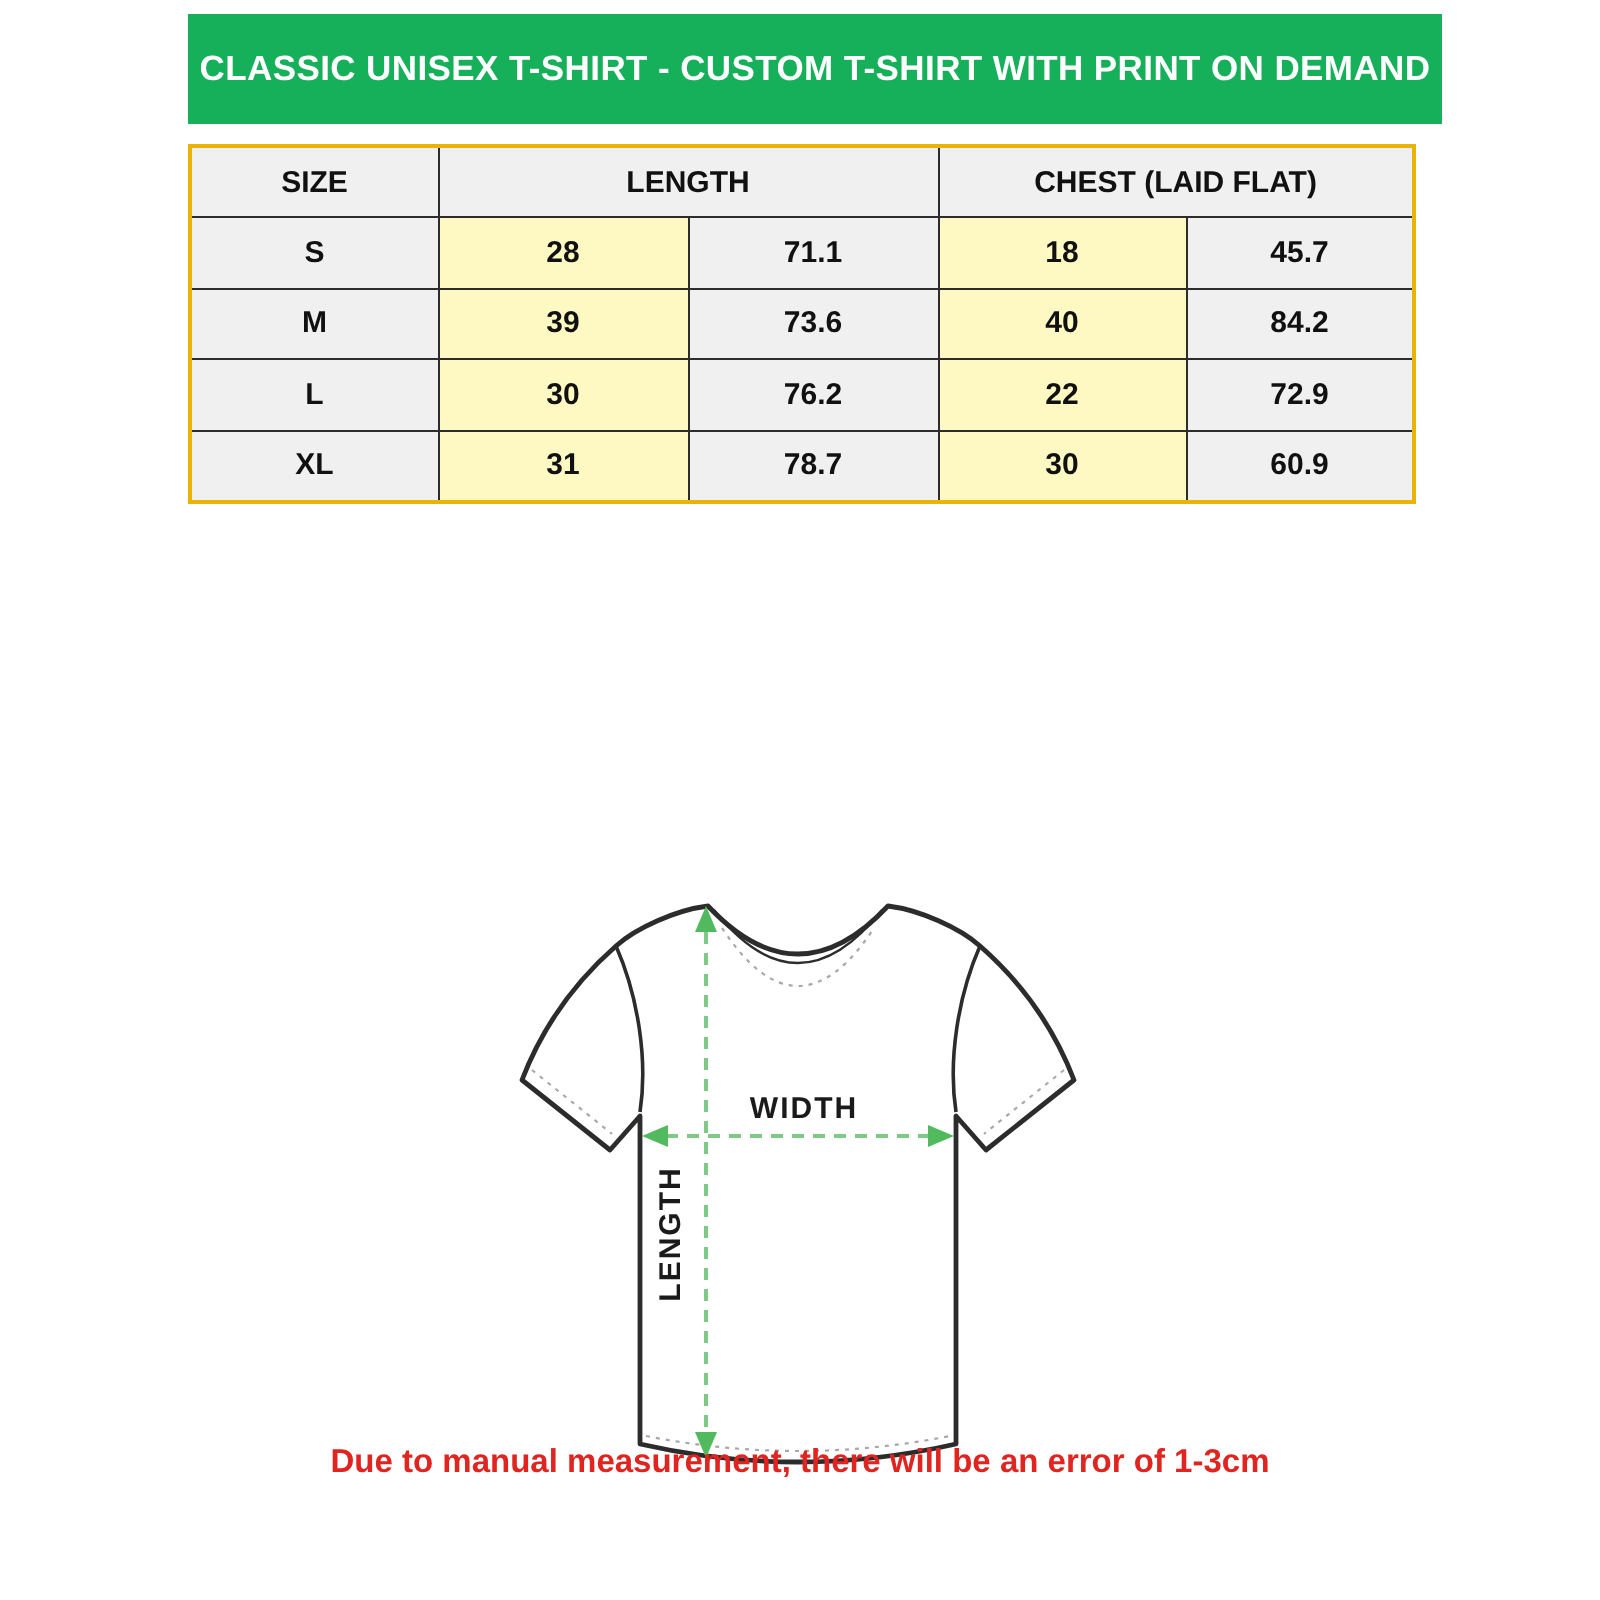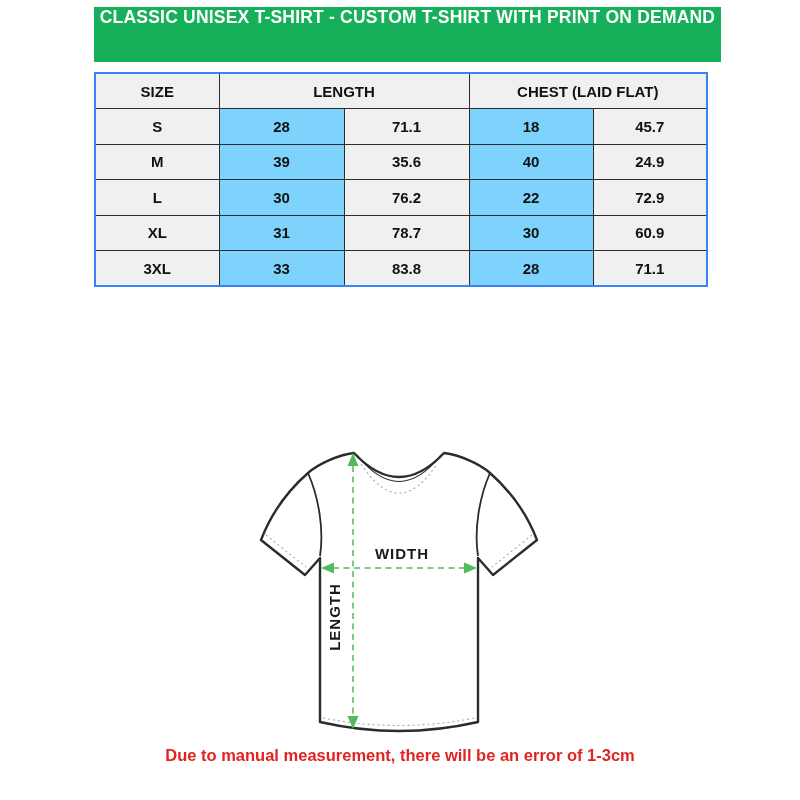--- a/index.html
+++ b/index.html
@@ -10,70 +10,70 @@
     font-family: "Liberation Sans", "DejaVu Sans", sans-serif;
     overflow: hidden;
   }
 
   
   .banner {
     position: absolute;
     left: 94px; top: 7px;
     width: 627px; height: 55px;
     background: #17b05a;
-    display: flex; justify-content: center;
+    display: flex; align-items: center; justify-content: center;
   }
   .banner-title {
     color: #ffffff;
     font-weight: bold;
     font-size: 17.5px;
     letter-spacing: 0.2px;
     white-space: nowrap;
   }
 
   
   table.size-table {
     position: absolute;
     left: 94px; top: 72px;
     width: 612px;
     border-collapse: collapse;
     table-layout: fixed;
-    border: 2px solid #3b82f6;
+    border: 2px solid #eab308;
   }
   .size-table th, .size-table td {
     border: 1.6px solid #2c2c2c;
     text-align: center;
     vertical-align: middle;
     font-weight: bold;
     font-size: 15px;
     color: #111111;
     height: 34.4px;
     padding: 0;
   }
   .shade { background: #f0f0f0; }
-  .plain { background: #7dd3fc; }
+  .plain { background: #fef9c3; }
 
   
   .diagram {
     position: absolute;
     left: 250px; top: 438px;
     width: 300px; height: 310px;
   }
   .diagram text {
     font-family: "Liberation Sans", "DejaVu Sans", sans-serif;
     font-weight: bold;
     font-size: 15px;
     letter-spacing: 1px;
     fill: #1a1a1a;
   }
 
   
   .footer-note {
     position: absolute;
-    left: 0; top: 746px;
+    left: 0; top: 722px;
     width: 800px;
     text-align: center;
     color: #e0241f;
     font-weight: bold;
     font-size: 16.5px;
   }
 </style>
 </head>
 <body>
 
@@ -100,44 +100,37 @@
     <tr>
       <td class="shade">S</td>
       <td class="plain">28</td>
       <td class="shade">71.1</td>
       <td class="plain">18</td>
       <td class="shade">45.7</td>
     </tr>
     <tr>
       <td class="shade">M</td>
       <td class="plain">39</td>
-      <td class="shade">35.6</td>
+      <td class="shade">73.6</td>
       <td class="plain">40</td>
-      <td class="shade">24.9</td>
+      <td class="shade">84.2</td>
     </tr>
     <tr>
       <td class="shade">L</td>
       <td class="plain">30</td>
       <td class="shade">76.2</td>
       <td class="plain">22</td>
       <td class="shade">72.9</td>
     </tr>
     <tr>
       <td class="shade">XL</td>
       <td class="plain">31</td>
       <td class="shade">78.7</td>
       <td class="plain">30</td>
       <td class="shade">60.9</td>
-    </tr>
-    <tr>
-      <td class="shade">3XL</td>
-      <td class="plain">33</td>
-      <td class="shade">83.8</td>
-      <td class="plain">28</td>
-      <td class="shade">71.1</td>
     </tr>
   </tbody>
 </table>
 
 <svg class="diagram" viewBox="0 0 300 310">
 
   <path d="M 104 15
            Q 149 63 194 15
            C 210 17 230 26 240 35
            Q 272 63 287 102

